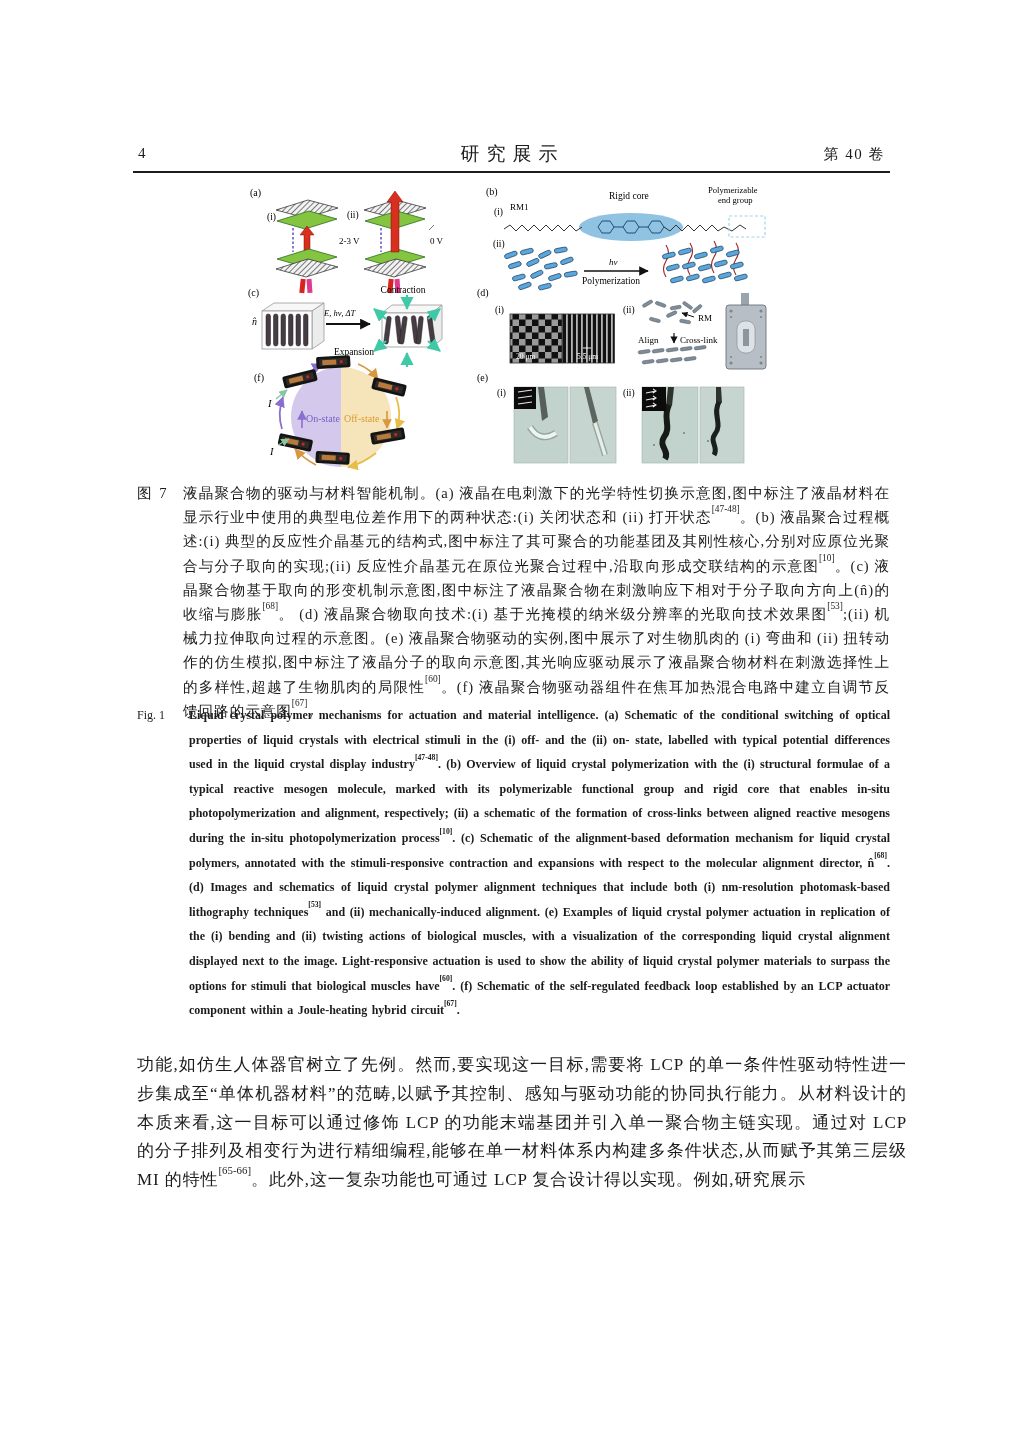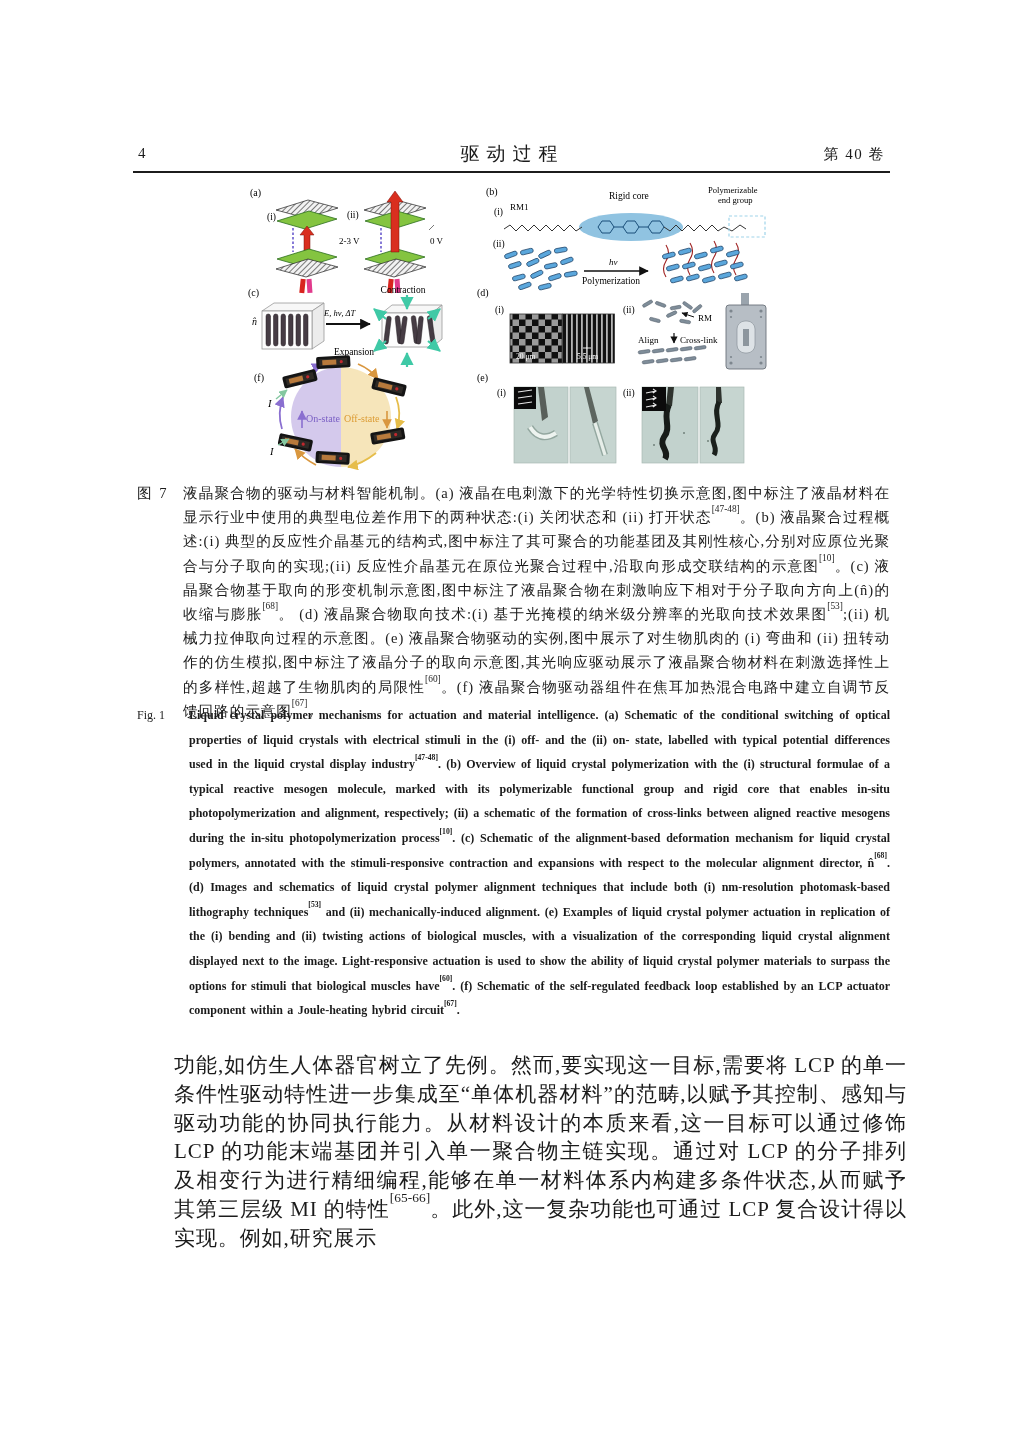--- a/index.html
+++ b/index.html
@@ -18,31 +18,31 @@
   .caption{position:absolute;left:137px;width:753px;display:flex;align-items:flex-start;}
   .cap-label{flex:0 0 auto;white-space:pre;}
   .caption.zh{top:481px;font-size:14.6px;line-height:24.2px;}
   .caption.zh .cap-label{width:46px;letter-spacing:2px;}
   .caption.zh .cap-text{flex:1;text-align:justify;letter-spacing:0.95px;}
   .caption.en{top:703px;font-size:12px;line-height:24.6px;}
   .caption.en .cap-label{width:52px;}
   .caption.en .cap-text{flex:1;text-align:justify;word-spacing:1.5px;font-weight:bold;}
   
   .body-cols{position:absolute;top:1051px;left:137px;width:770px;display:flex;gap:26px;}
-  .col{flex:1;font-size:21px;line-height:28.8px;text-align:justify;letter-spacing:0.9px;margin-left:37px;}
+  .col{flex:1;font-size:17px;line-height:28.8px;text-align:justify;letter-spacing:0.9px;}
   sup{font-size:0.64em;line-height:0;position:relative;top:-0.45em;letter-spacing:0;}
 </style>
 </head>
 <body>
 
 <div class="page">
 
   <div class="header">
     <span class="pnum">4</span>
-    <span class="jtitle">驱动过程</span>
+    <span class="jtitle">研究展示</span>
     <span class="vol">第 40 卷</span>
   </div>
   <div class="rule"></div>
 
   <div class="figure-wrap">
     <svg width="532" height="292" viewBox="0 0 532 292">
       <defs>
         <pattern id="hatch" width="4" height="4" patternUnits="userSpaceOnUse" patternTransform="rotate(45)">
           <rect width="4" height="4" fill="#f2f2f2"></rect>
             <line x1="0" y1="0" x2="0" y2="4" stroke="#444" stroke-width="1.4"></line>

